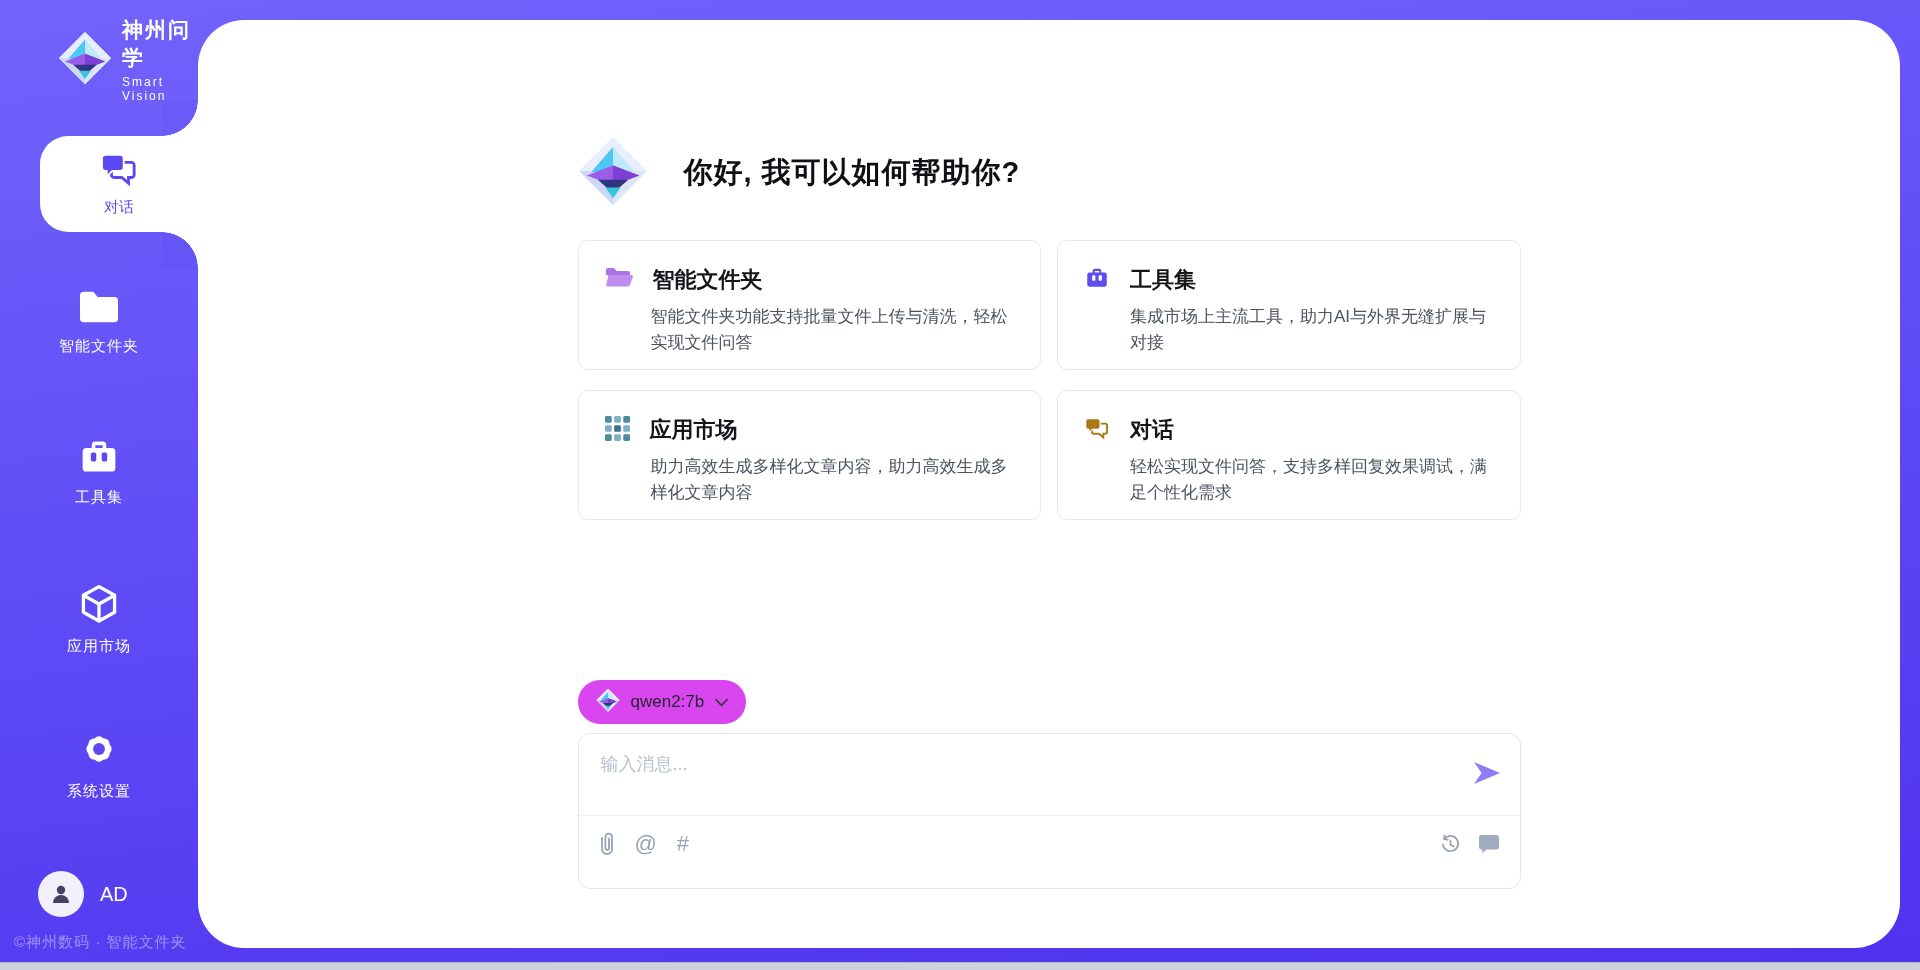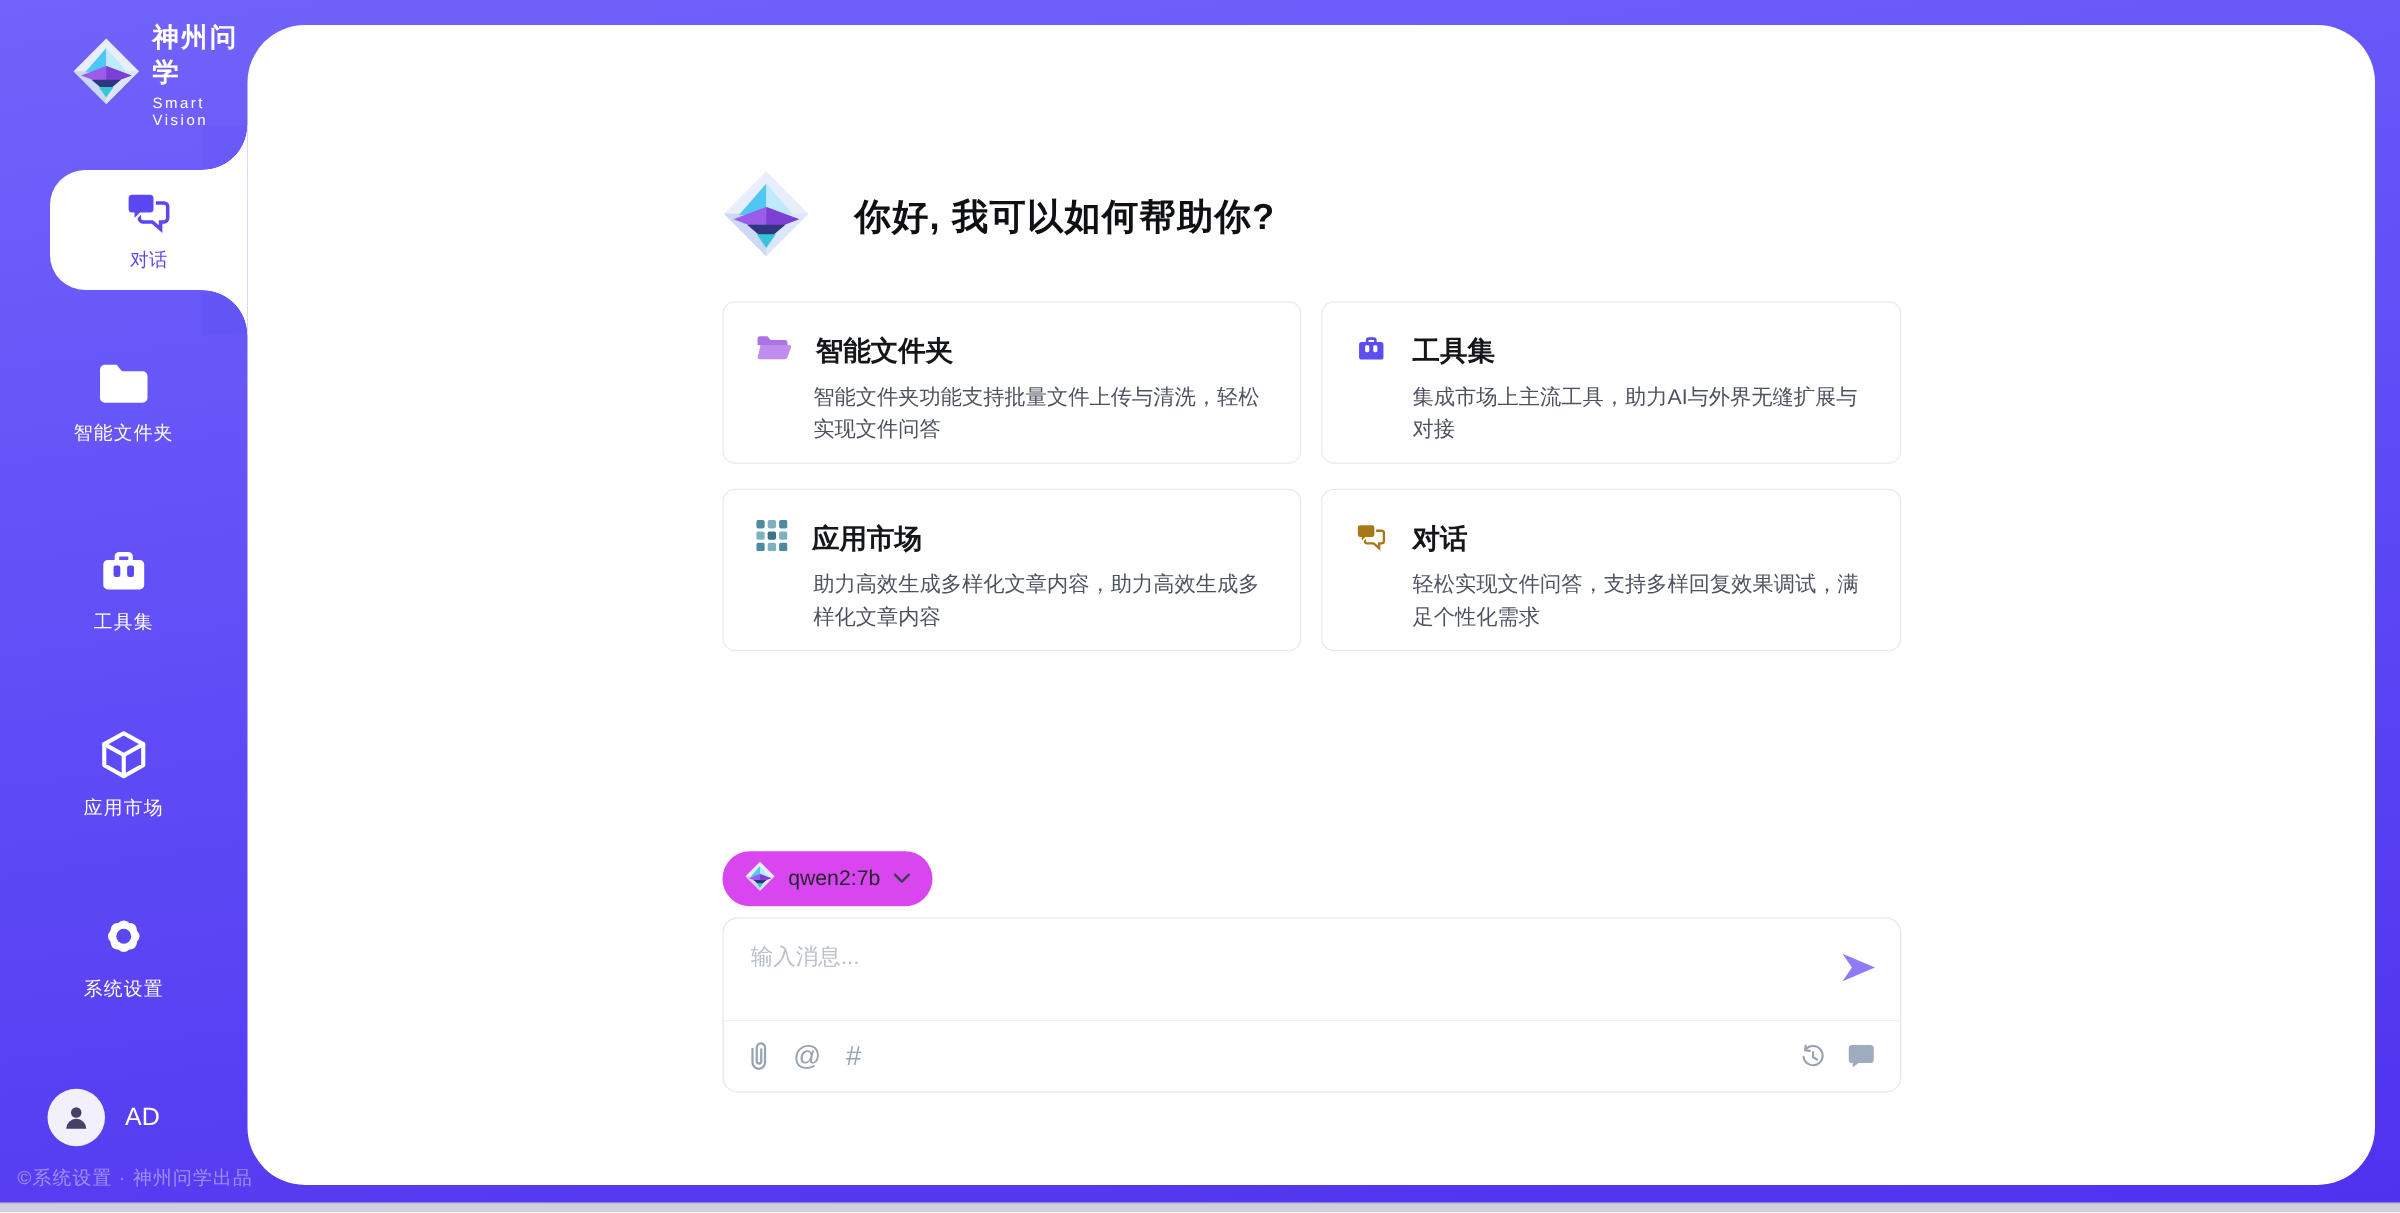--- a/index.html
+++ b/index.html
@@ -20,21 +20,21 @@
   .card { border:1px solid #e7e9f0; border-radius:10px; height:130px; padding:24px 26px; background:#fff; cursor:pointer; }
   .card-head { display:flex; align-items:center; gap:20px; }
   .card-title { font-size:22px; font-weight:bold; color:#14161a; }
   .card-desc { margin:9px 0 0 46px; font-size:17px; color:#4d5260; line-height:1.5; }
 
   .pill-row { margin-top:160px; }
   .model-pill { display:inline-flex; align-items:center; gap:11px; height:44px; padding:0 18px;
                 background:#d946ef; border-radius:22px; cursor:pointer; }
   .model-name { font-size:17px; color:#23262e; }
 
-  .composer { position:relative; margin-top:9px; height:140px; border:1px solid #e3e6ee; border-radius:12px; background:#fff; }
+  .composer { position:relative; margin-top:9px; height:156px; border:1px solid #e3e6ee; border-radius:12px; background:#fff; }
   .composer-input { display:block; width:100%; height:82px; border:none; outline:none; resize:none;
                     padding:18px 60px 0 22px; font-size:18px; color:#333; font-family:inherit;
                     border-bottom:1px solid #edeff4; border-radius:12px 12px 0 0; }
   .composer-input::placeholder { color:#b9c0cc; }
   .send-btn { position:absolute; right:20px; top:28px; cursor:pointer; line-height:0; }
   .composer-bar { display:flex; align-items:center; justify-content:space-between; height:56px; padding:0 20px; }
   .bar-left { display:flex; align-items:center; gap:20px; }
   .bar-right { display:flex; align-items:center; gap:16px; }
   .glyph-icon { font-size:22px; color:#97a2b3; cursor:pointer; line-height:1; }
   .svg-btn { cursor:pointer; line-height:0; }
@@ -283,17 +283,17 @@
     <div class="user-row">
       <span class="avatar">
         <svg width="24" height="24" viewBox="0 0 24 24" fill="#434266">
           <circle cx="12" cy="8" r="4.2"></circle>
           <path d="M4 21 a8 8 0 0 1 16 0 Z"></path>
         </svg>
       </span>
       <span class="user-name">AD</span>
     </div>
 
-    <div class="side-footer">©系统设置 · 神州问学出品</div>
+    <div class="side-footer">©神州数码 · 智能文件夹</div>
   </div>
 
 </div>
 <div class="os-strip"></div>
 
 </body></html>

